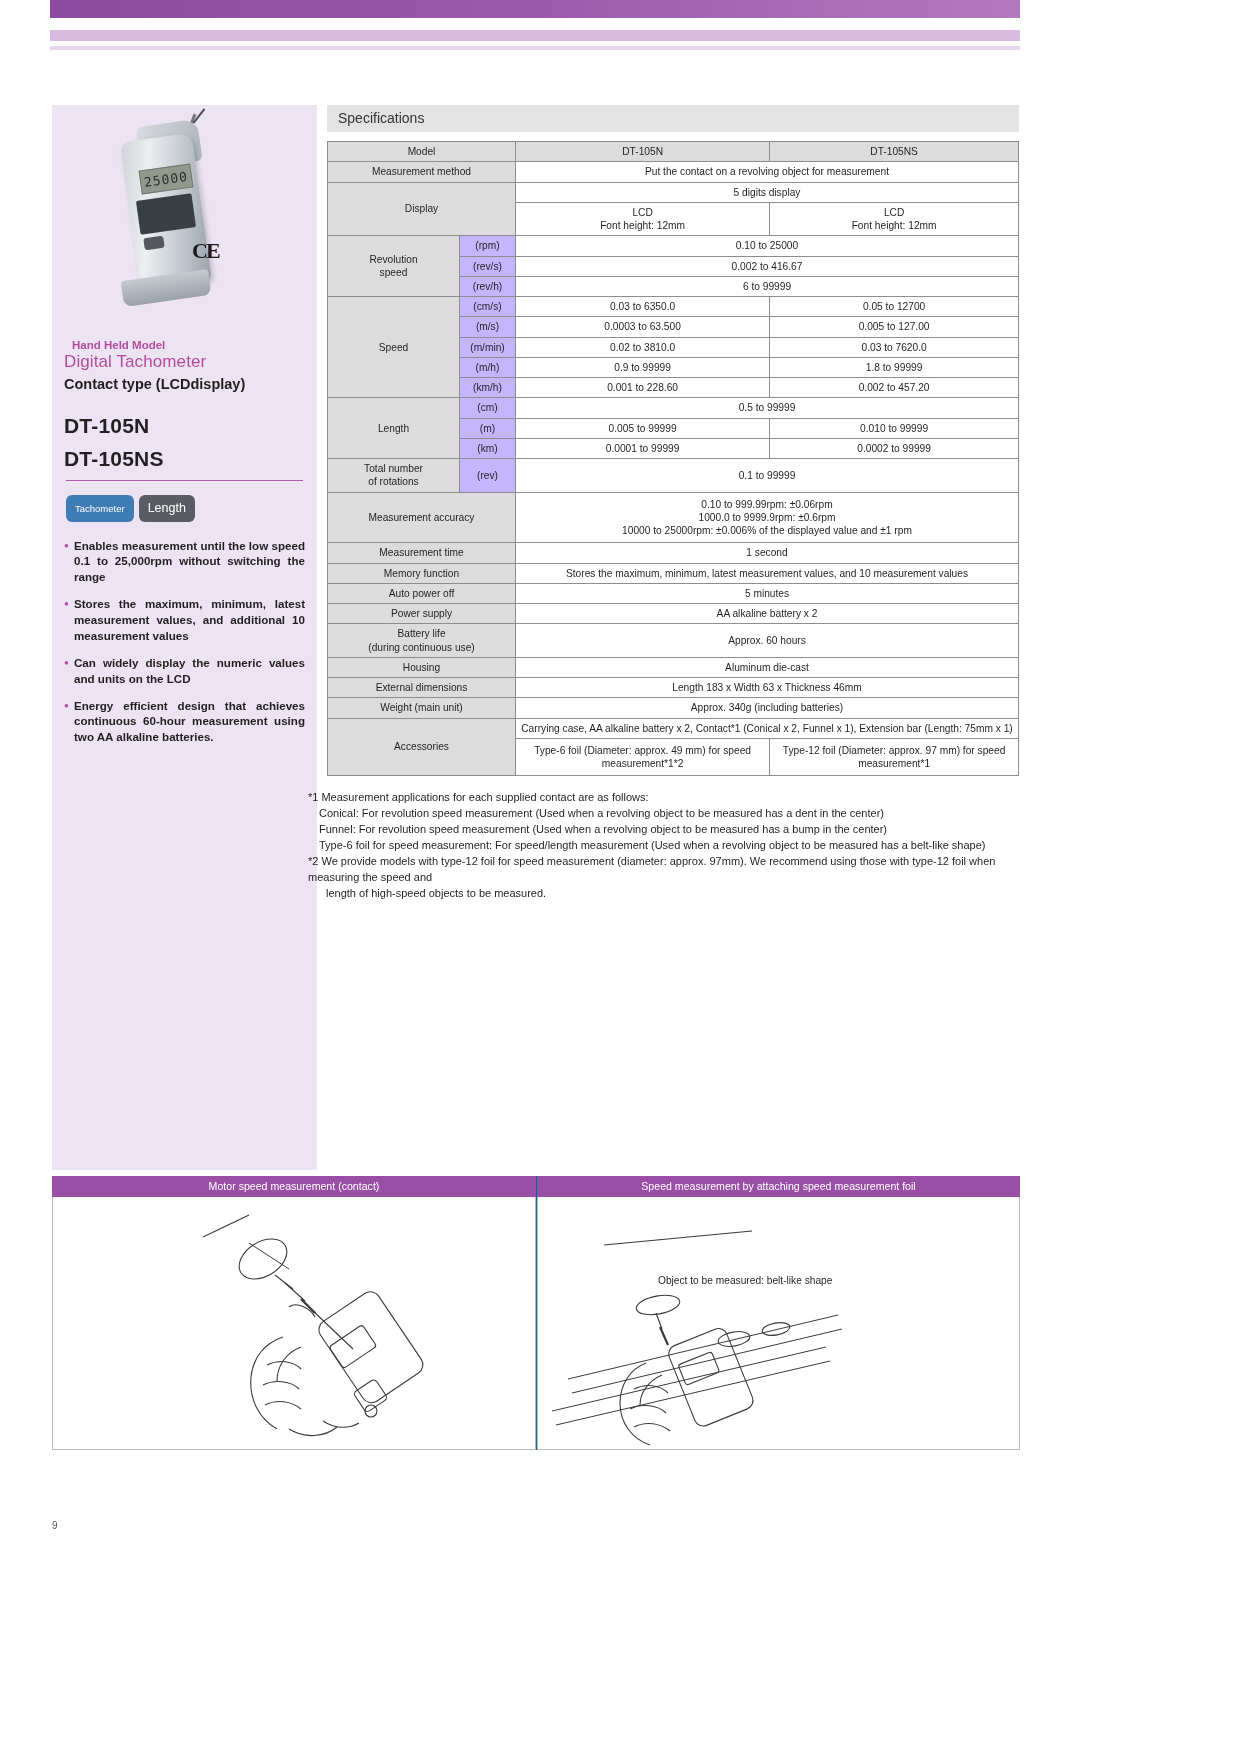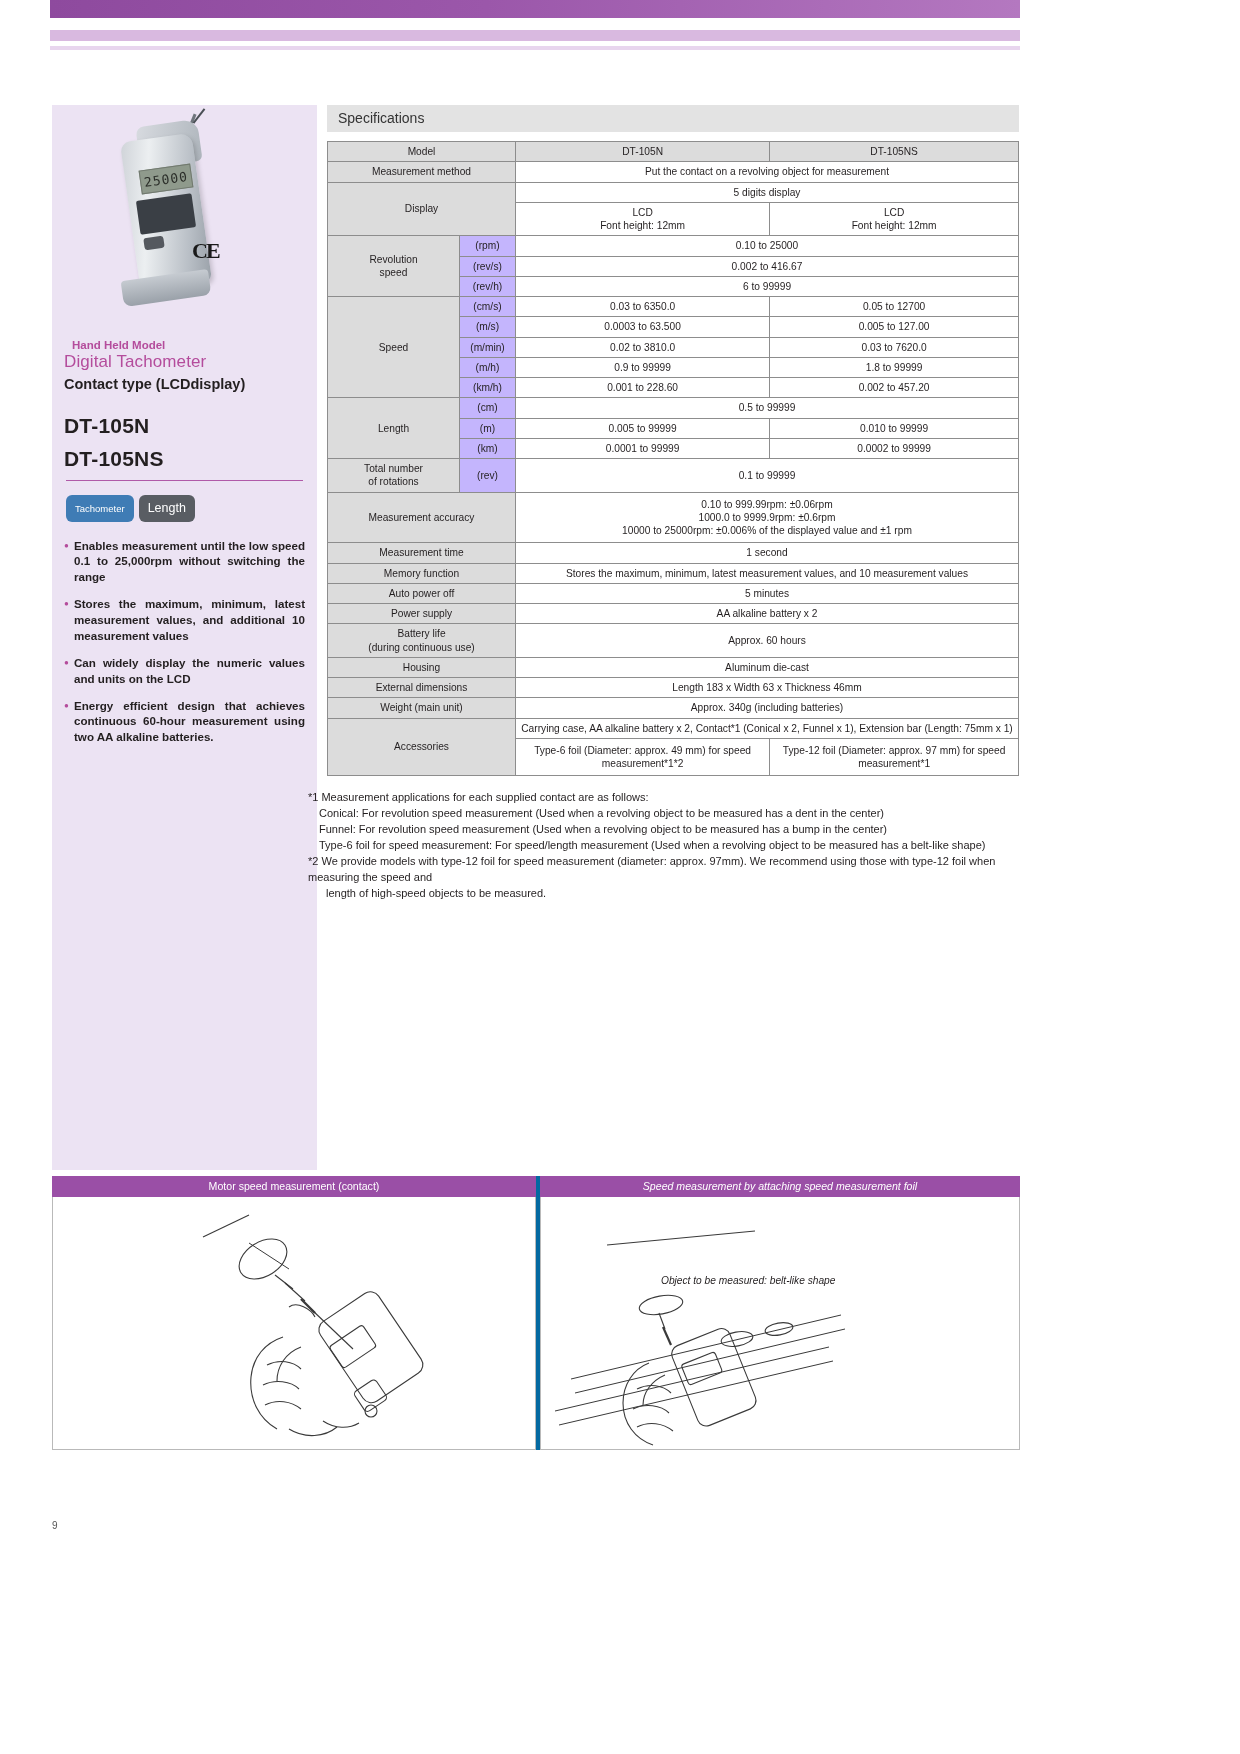--- a/index.html
+++ b/index.html
@@ -143,21 +143,21 @@
     position:absolute; left:308px; top:790px; width:694px;
     font-size:11px; line-height:1.45; color:#231f20;
   }
   .fn-indent { padding-left:11px; }
   .fn-indent2 { padding-left:18px; }
 
   
   .bottom-wrap { position:absolute; left:52px; top:1176px; width:968px; }
   .bot-row { display:flex; }
   .bot-panel { width:484px; }
-  .bot-panel + .bot-panel { border-left:4px solid #0369a1;font-style:italic; }
+  .bot-panel + .bot-panel { border-left:1px solid #0369a1; }
   .bot-cap {
     background:#9a4fa6; color:#ffffff; text-align:center;
     font-size:10.6px; height:21px; line-height:21px;
   }
   .bot-body {
     height:253px; background:#ffffff;
     border:1px solid #b9b9b9; border-top:none;
     position:relative;
   }
   .bot-note {

